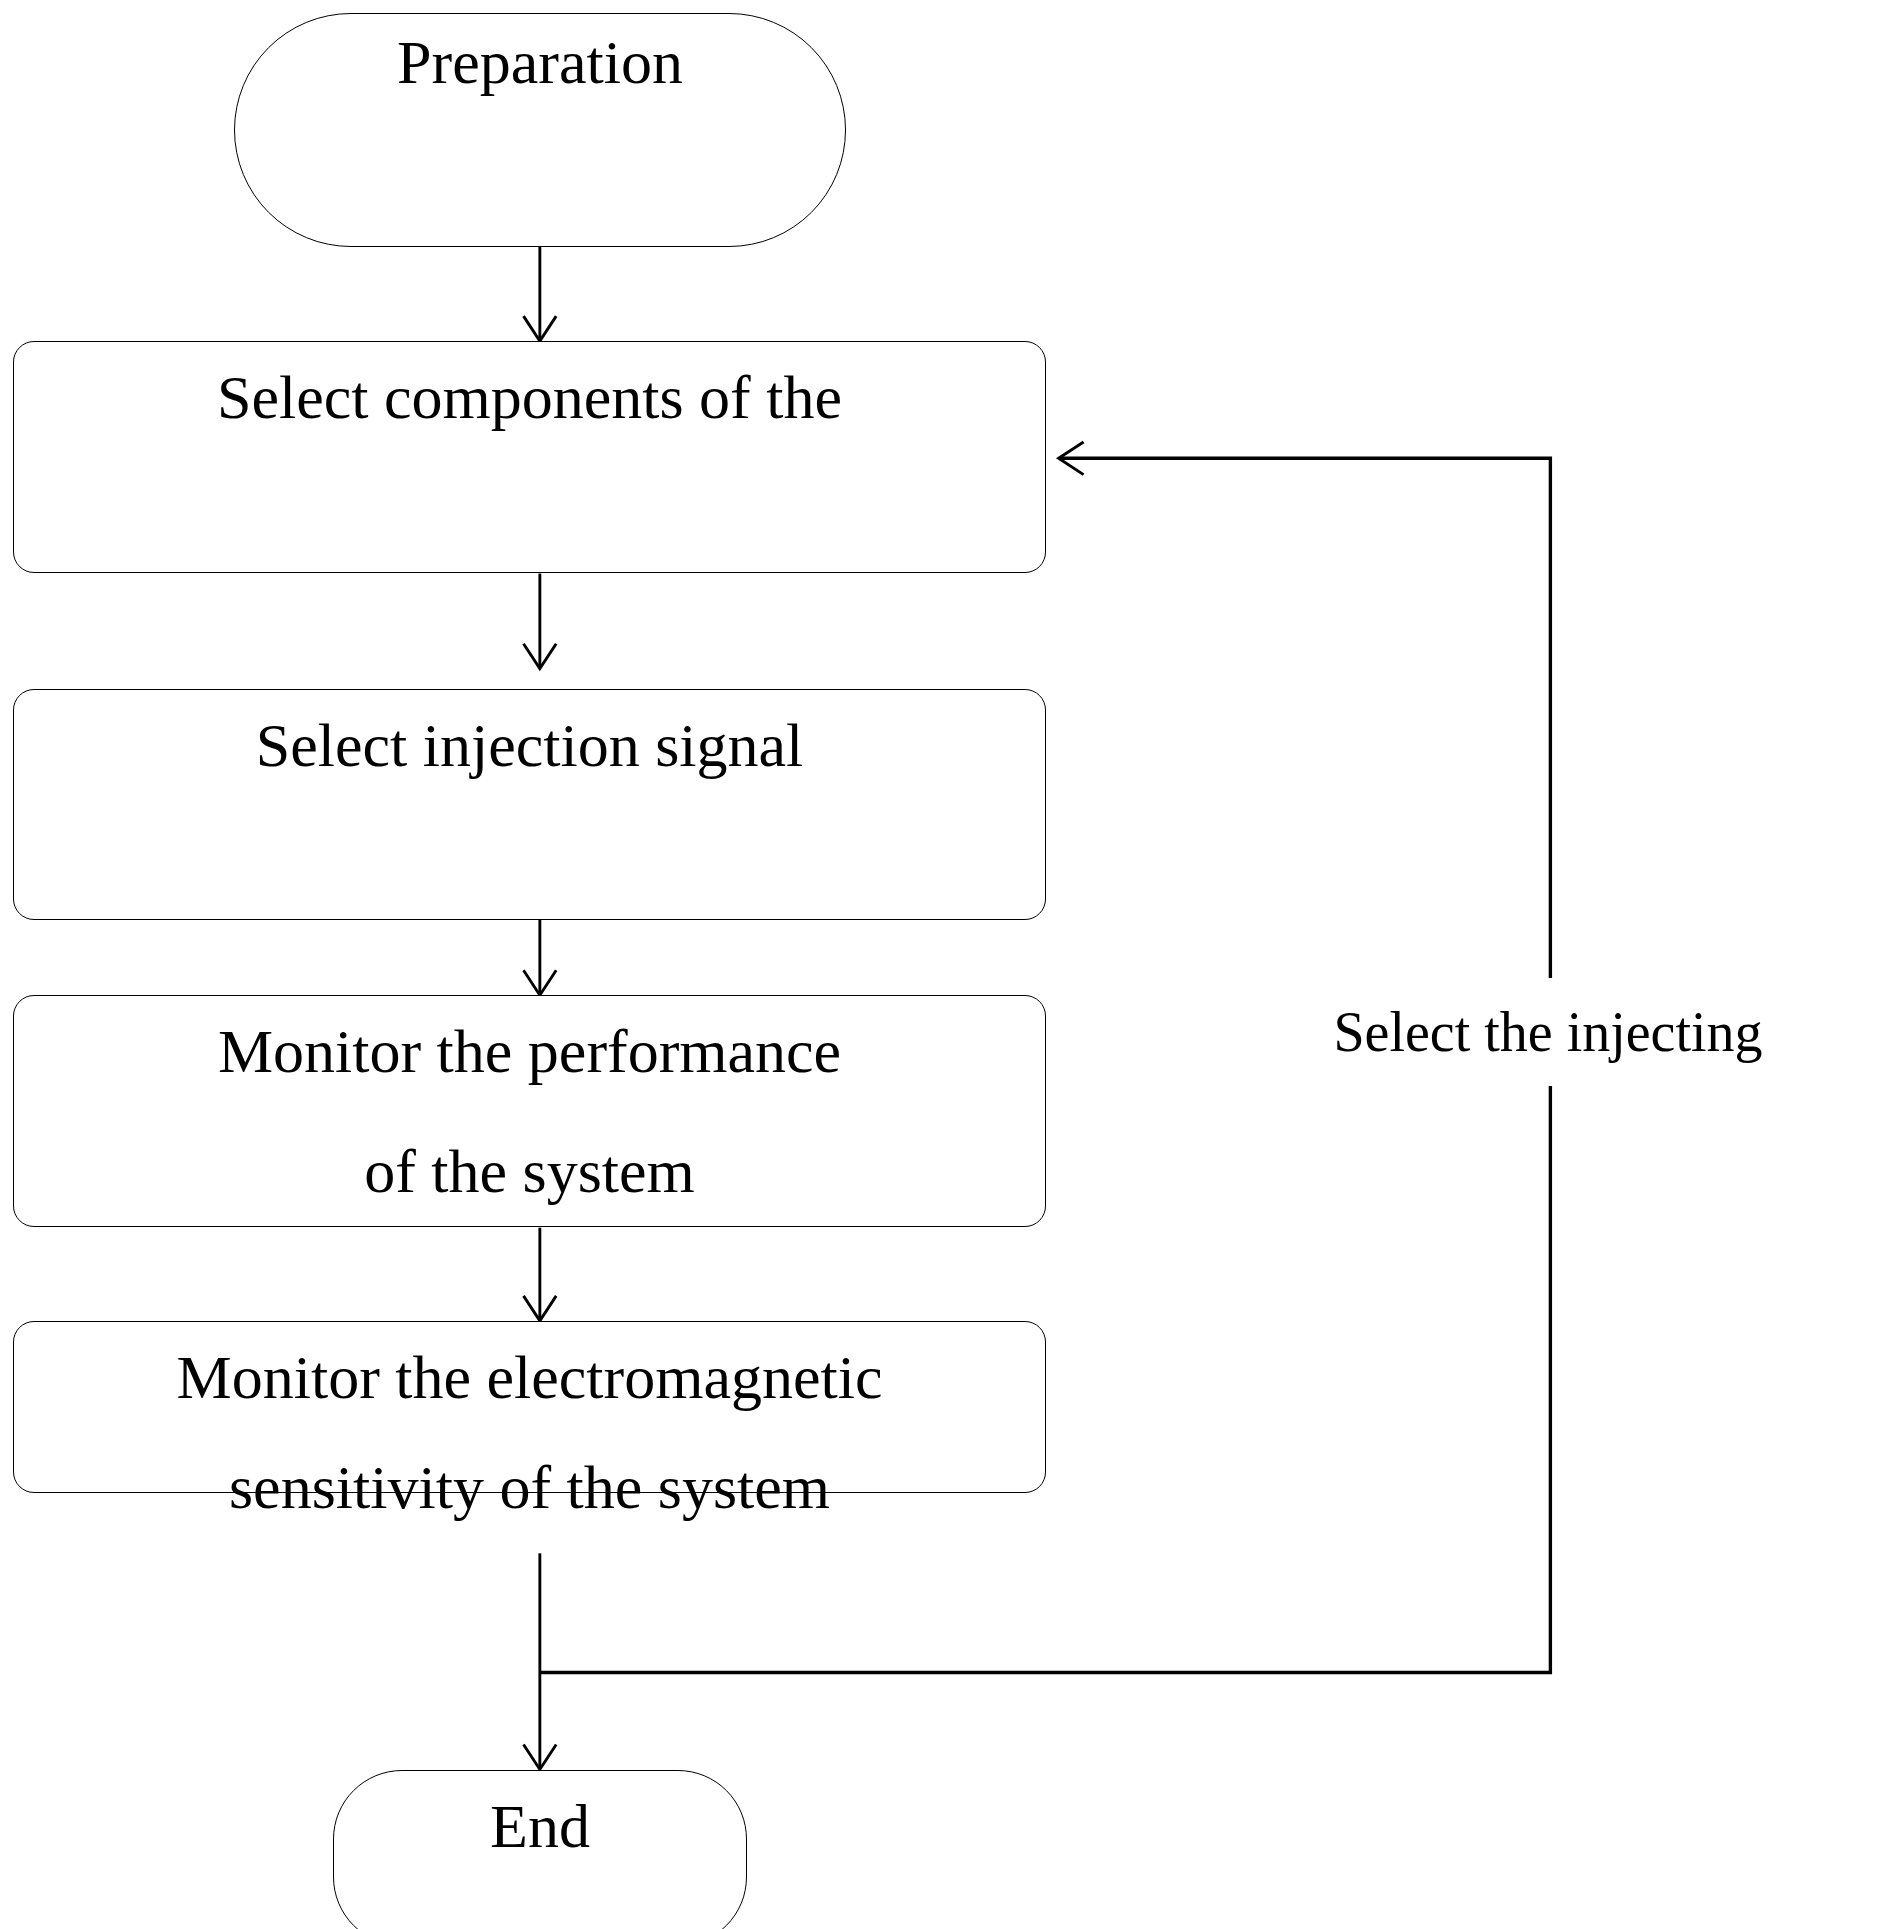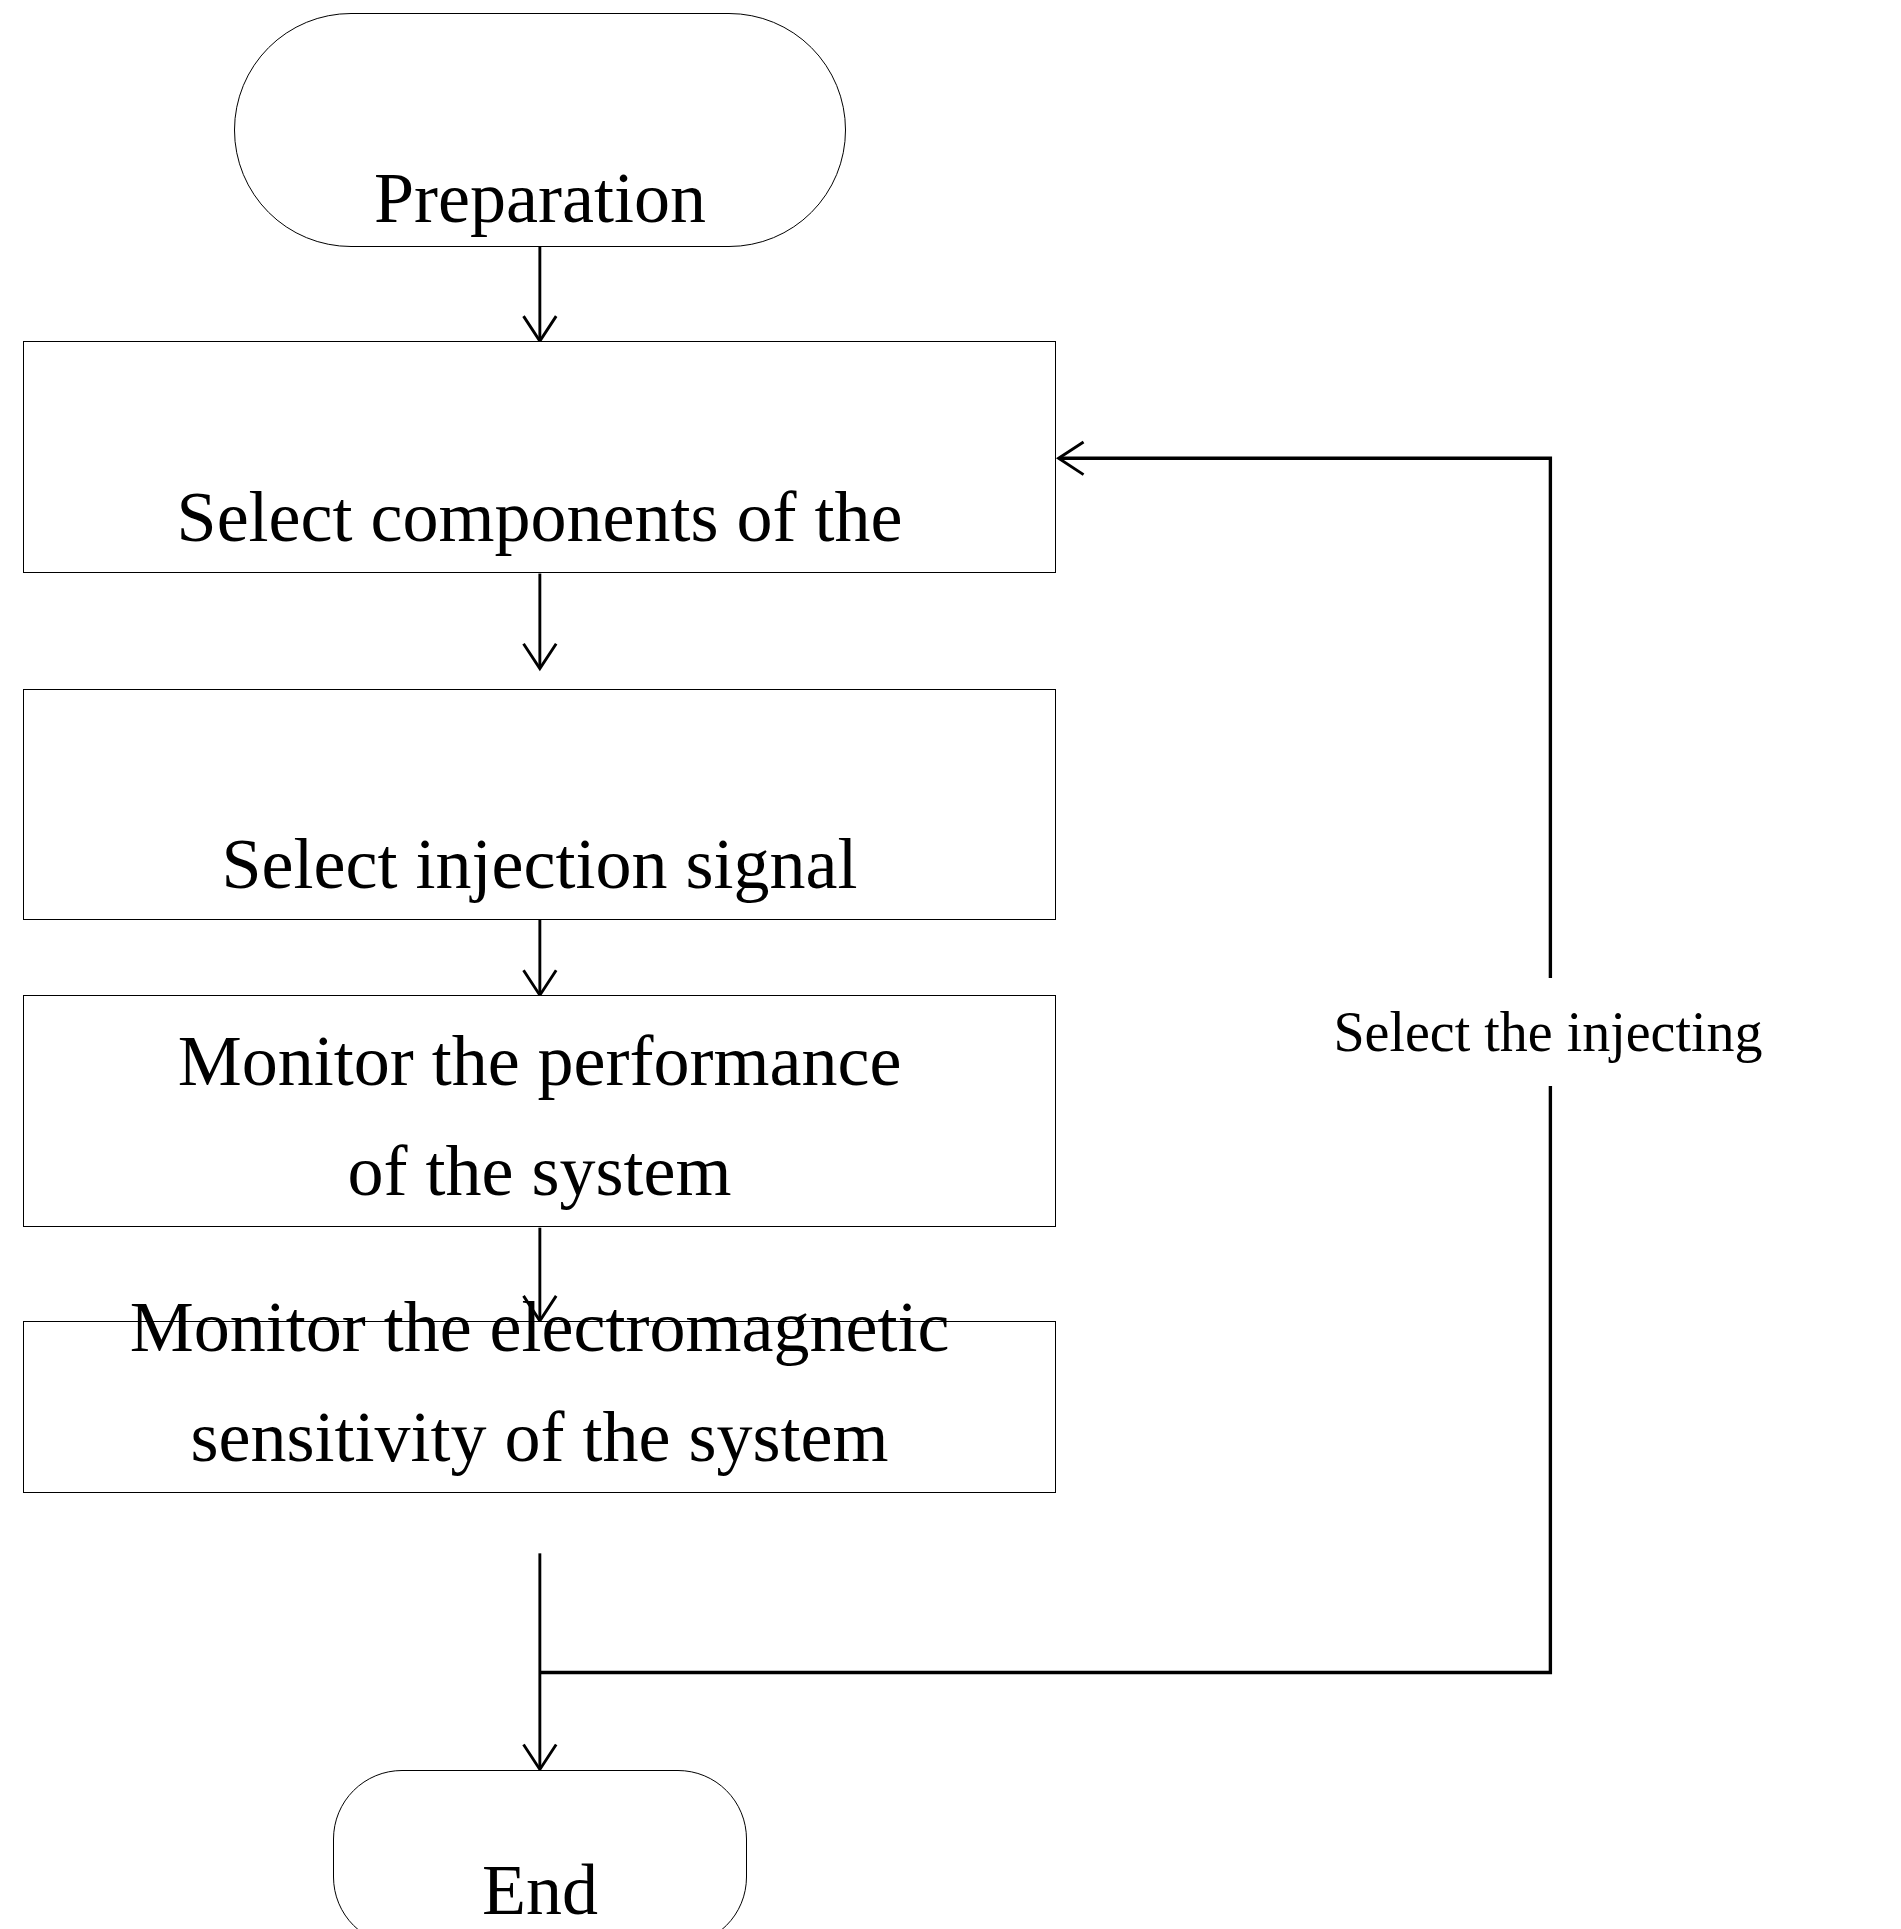--- a/index.html
+++ b/index.html
@@ -17,35 +17,35 @@
     left: 0; top: 0;
     width: 1901px; height: 1929px;
   }
   .node {
     position: absolute;
     box-sizing: border-box;
     border: 1.9px solid #000000;
     background: #ffffff;
     display: flex;
     flex-direction: column;
-    justify-content: flex-end;
+    justify-content: space-between;
     align-items: center;
     text-align: center;
-    font-size: 72px;
+    font-size: 62px;
     line-height: 110px;
     white-space: nowrap;
   }
   .node span { display: block; }
   .stadium-start {
     left: 234px; top: 13.4px;
     width: 612px; height: 234px;
     border-radius: 117px;
     line-height: 96px;
   }
-  .proc { left: 23px; width: 1033px; }
+  .proc { left: 13px; width: 1033px; border-radius: 21px; }
   .proc-1 { top: 341px;  height: 232px; }
   .proc-2 { top: 669px;  height: 231px; margin-top: 20px; }
   .proc-3 { top: 995px; height: 232px; }
   .proc-4 { top: 1321px; height: 172px; }
   .stadium-end {
     left: 333px; top: 1770px;
     width: 414px; height: 176px;
     border-radius: 69px;
   }
   .edge-label {

